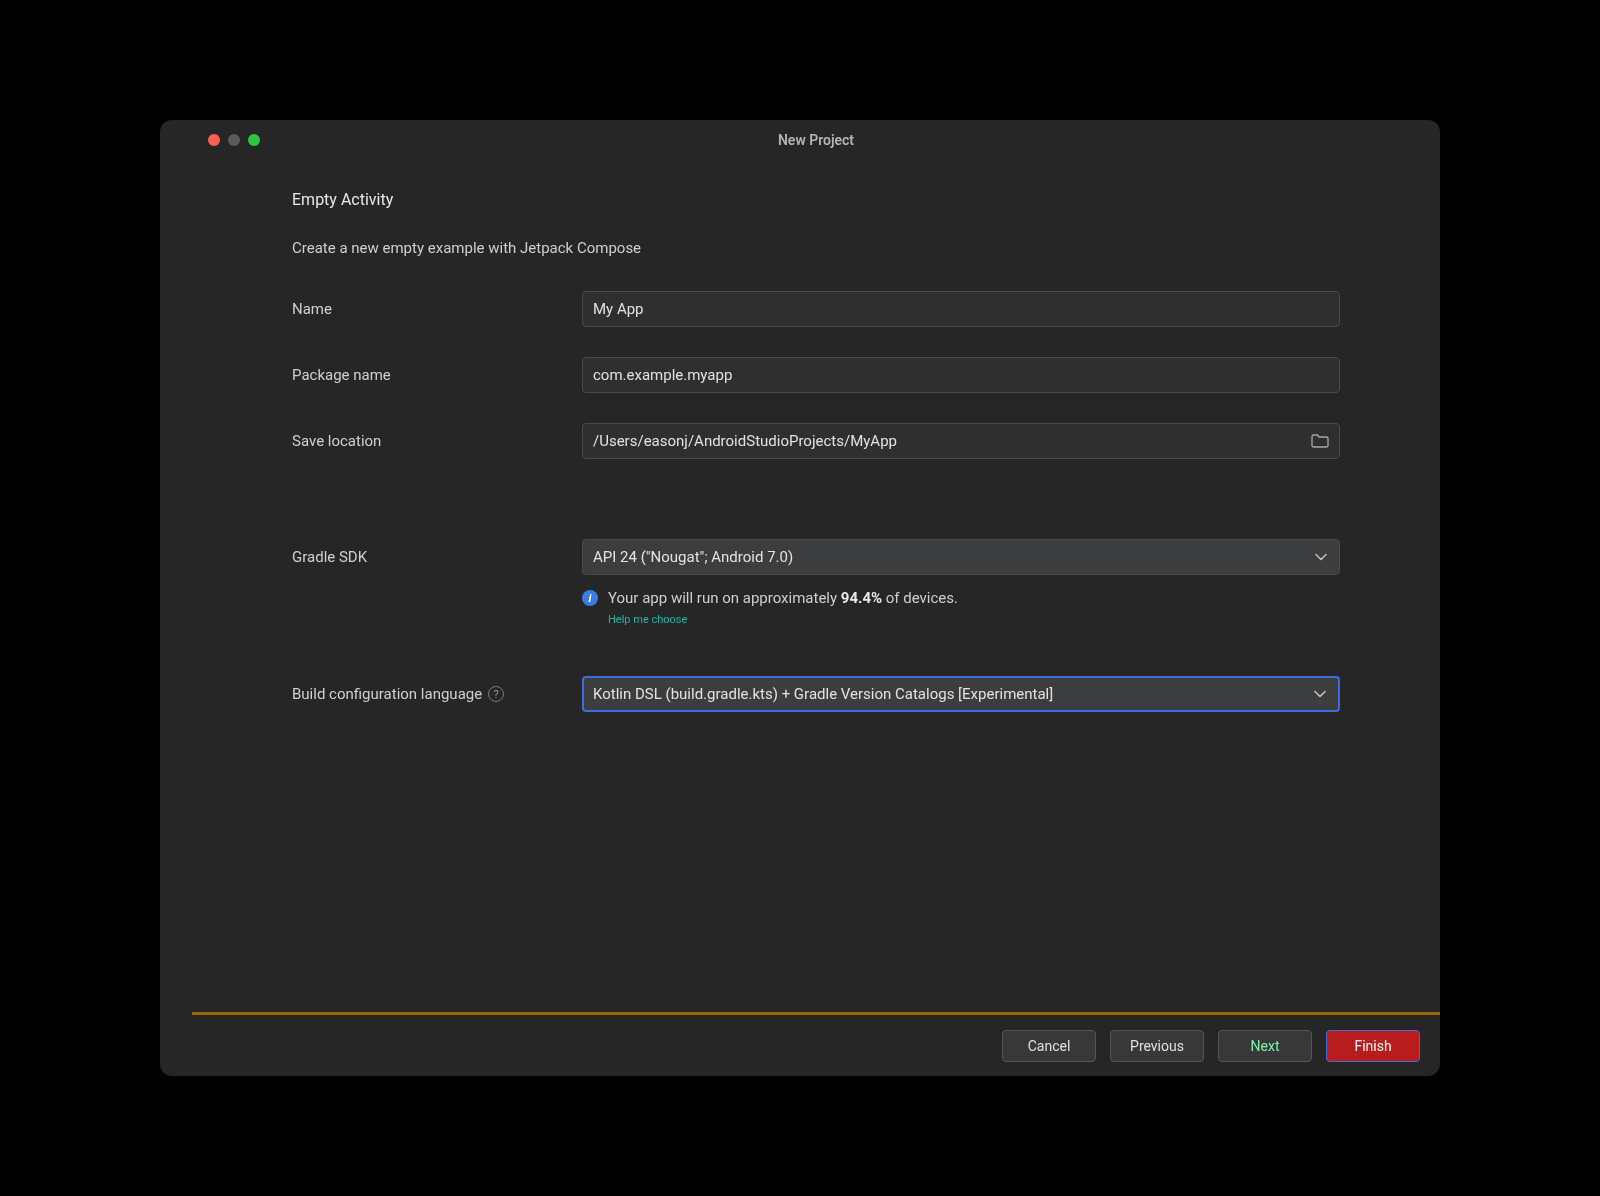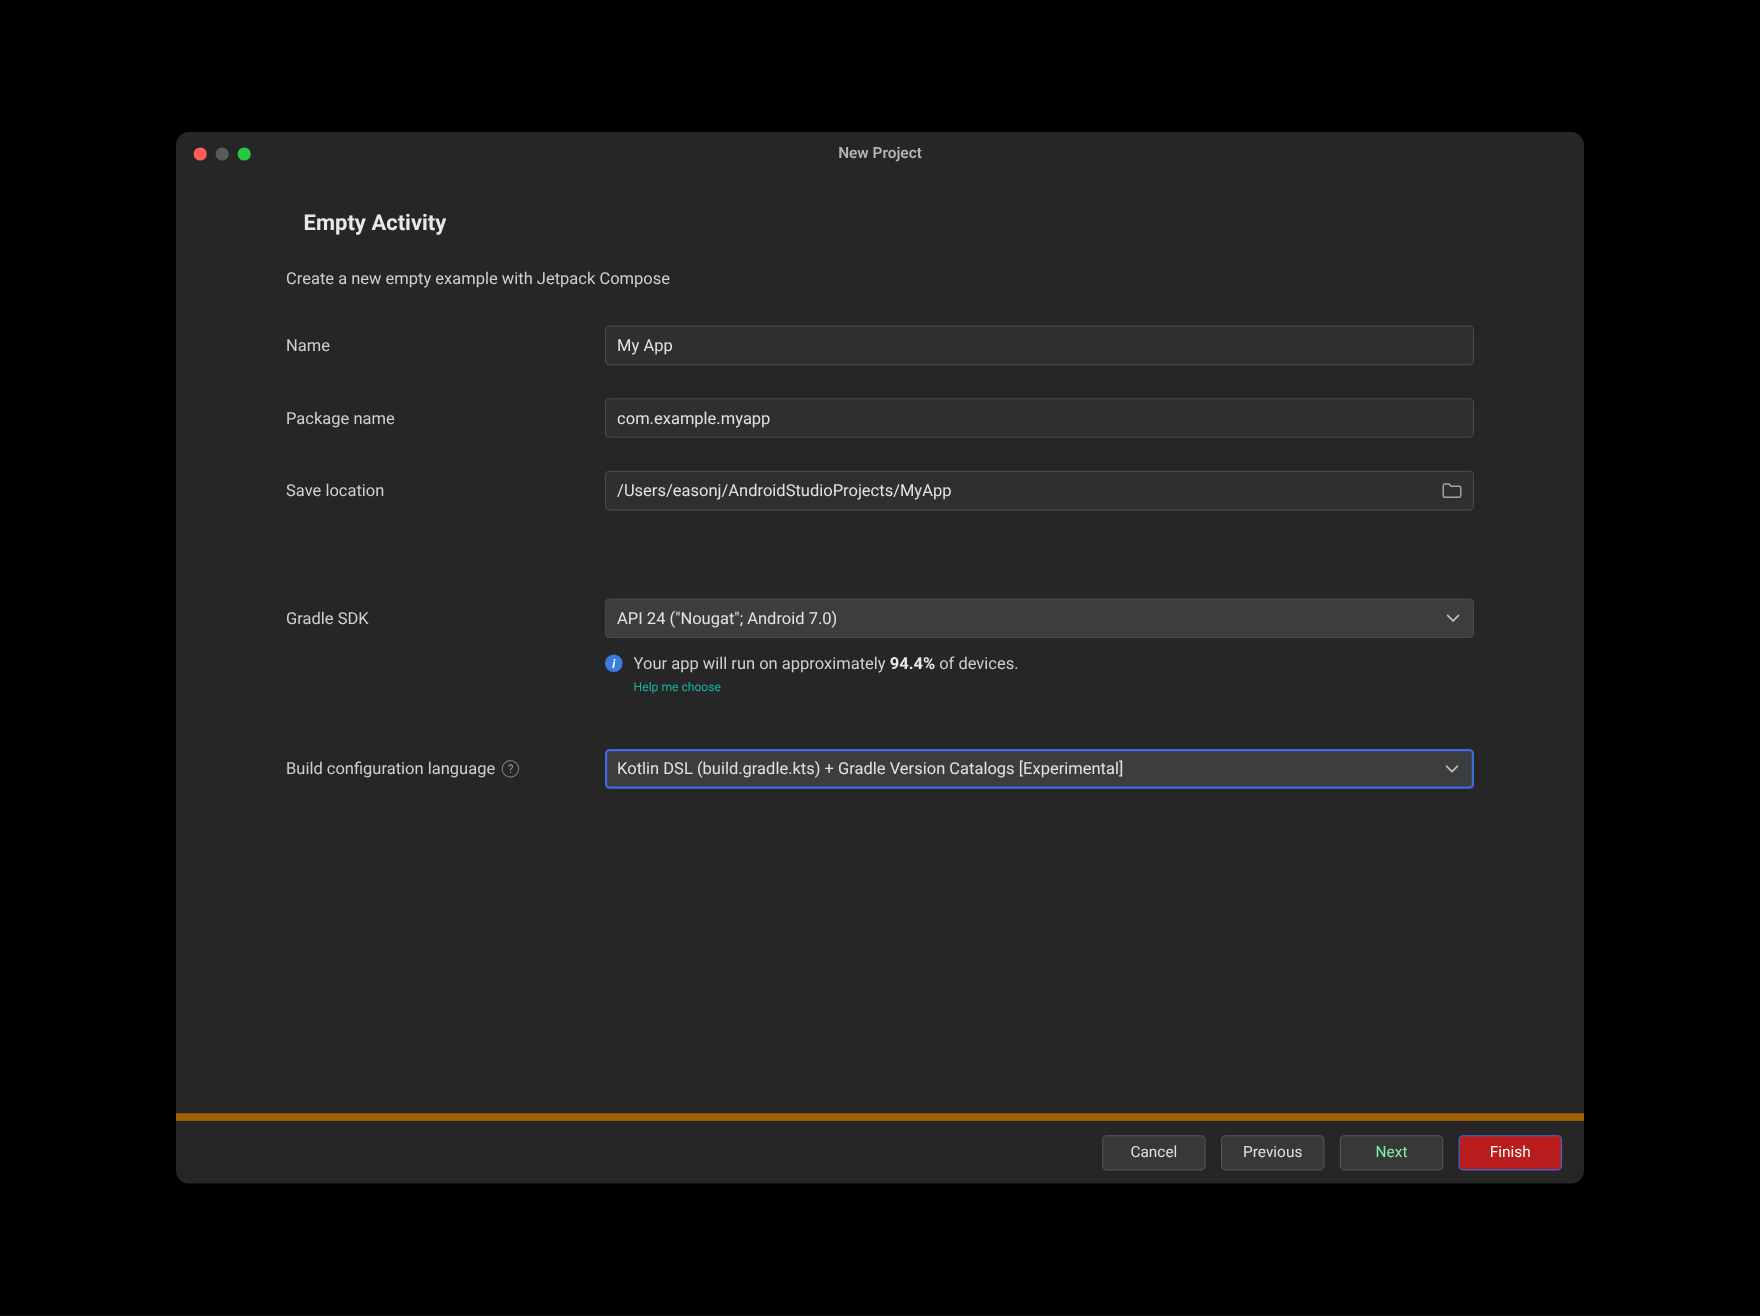--- a/index.html
+++ b/index.html
@@ -18,20 +18,21 @@
     }
     .window {
       width: 1280px;
       height: 956px;
       background: #262626;
       border-radius: 12px;
       display: flex;
       flex-direction: column;
       overflow: hidden;
       box-shadow: 0 20px 60px rgba(0,0,0,0.5);
+      padding-left: 32px;
     }
     .titlebar {
       height: 40px;
       display: flex;
       align-items: center;
       position: relative;
       flex-shrink: 0;
     }
     .traffic-lights {
       display: flex;
@@ -58,25 +59,24 @@
     }
     .content {
       flex: 1;
       padding: 30px 100px 20px 100px;
       display: flex;
       flex-direction: column;
       color: #d8d8d8;
       overflow: auto;
     }
     .heading {
-      font-size: 20px;
-      font-weight: 700;
+      font-size: 16px;
+      font-weight: 400;
       color: #e8e8e8;
       margin-bottom: 30px;
-      margin-left: 16px;
     }
     .subheading {
       font-size: 15px;
       color: #cfcfcf;
       margin-bottom: 34px;
     }
     .form-grid {
       display: grid;
       grid-template-columns: 290px 1fr;
       row-gap: 30px;
@@ -185,21 +185,21 @@
       height: 16px;
       border: 1.5px solid #7a7a7a;
       border-radius: 50%;
       color: #9a9a9a;
       display: inline-flex;
       align-items: center;
       justify-content: center;
       font-size: 11px;
     }
     .footer {
-      border-top: 7px solid #a16207;
+      border-top: 3px solid #a16207;
       height: 64px;
       display: flex;
       align-items: center;
       justify-content: flex-end;
       gap: 14px;
       padding: 0 20px;
       flex-shrink: 0;
     }
     .btn {
       height: 32px;

